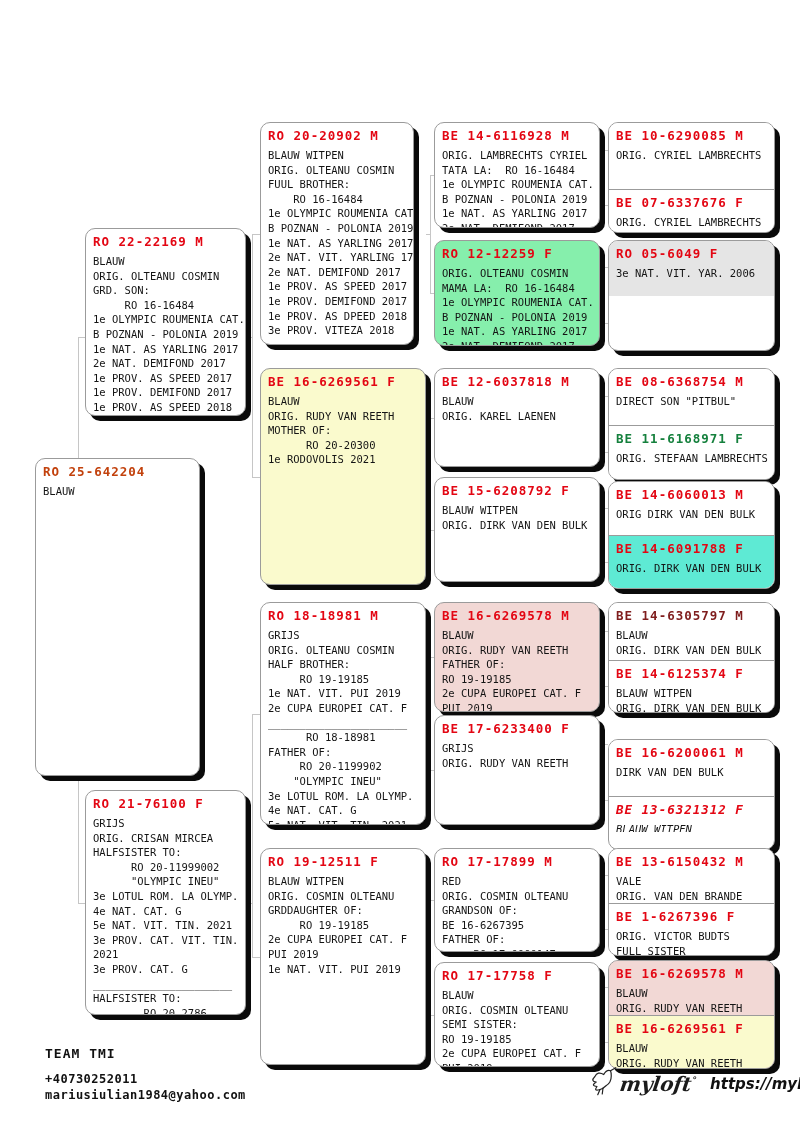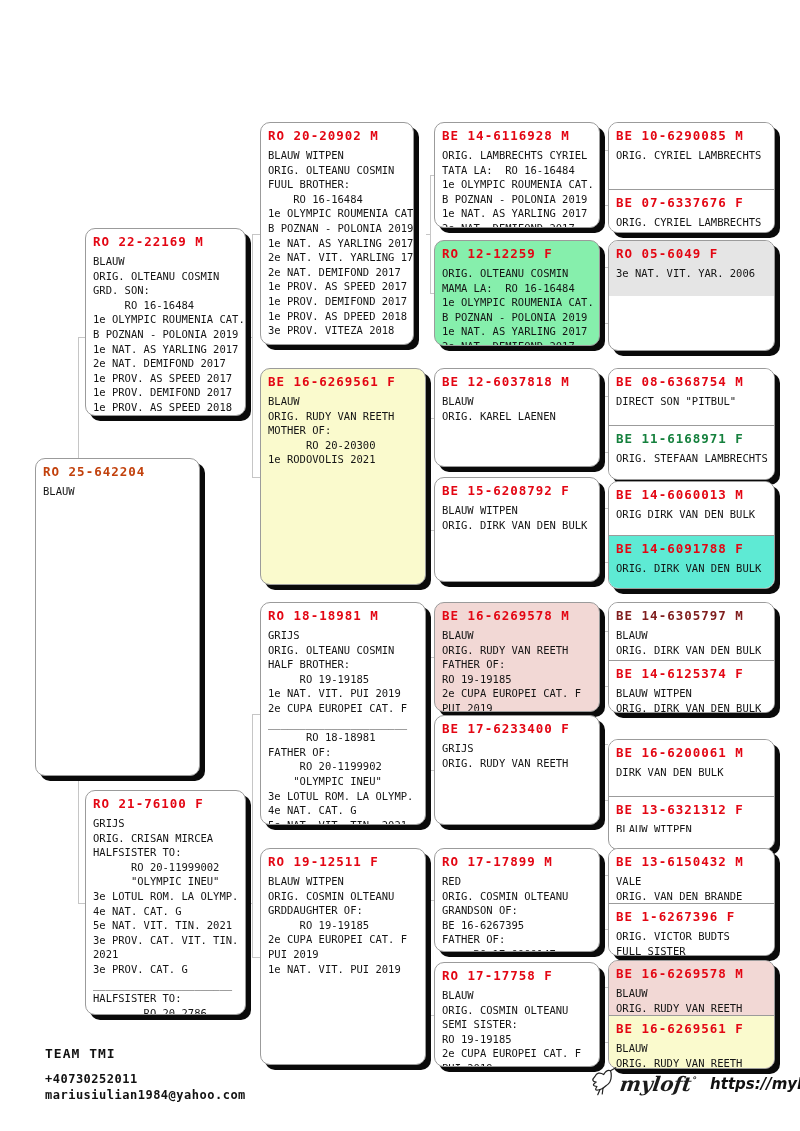--- a/index.html
+++ b/index.html
@@ -287,21 +287,21 @@
           <div class="hdr" style="color: rgb(227, 6, 19);">BE 14-6125374 F</div>
           <div class="ln">BLAUW WITPEN</div>
           <div class="ln">ORIG. DIRK VAN DEN BULK</div>
         </div>
       </div>
       <div class="box grp" style="left: 608px; top: 716px; width: 167px; height: 111px; background: rgb(255, 255, 255); margin-top: 23px;">
         <div class="sub" style="height: 56px; background: rgb(255, 255, 255);">
           <div class="hdr" style="color: rgb(227, 6, 19);">BE 16-6200061 M</div>
           <div class="ln">DIRK VAN DEN BULK</div>
         </div>
-        <div class="sub" style="height: 36px; background: rgb(255, 255, 255);">
+        <div class="sub" style="height: 36px; background: rgb(255, 255, 255); font-style: italic;">
           <div class="hdr" style="color: rgb(227, 6, 19);">BE 13-6321312 F</div>
           <div class="ln">BLAUW WITPEN</div>
           <div class="ln">DIRK VAN DER BULK</div>
         </div>
       </div>
       <div class="box grp" style="left: 608px; top: 848px; width: 167px; height: 108px; background: rgb(255, 255, 255);">
         <div class="sub" style="height: 54px; background: rgb(255, 255, 255);">
           <div class="hdr" style="color: rgb(227, 6, 19);">BE 13-6150432 M</div>
           <div class="ln">VALE</div>
           <div class="ln">ORIG. VAN DEN BRANDE</div>

